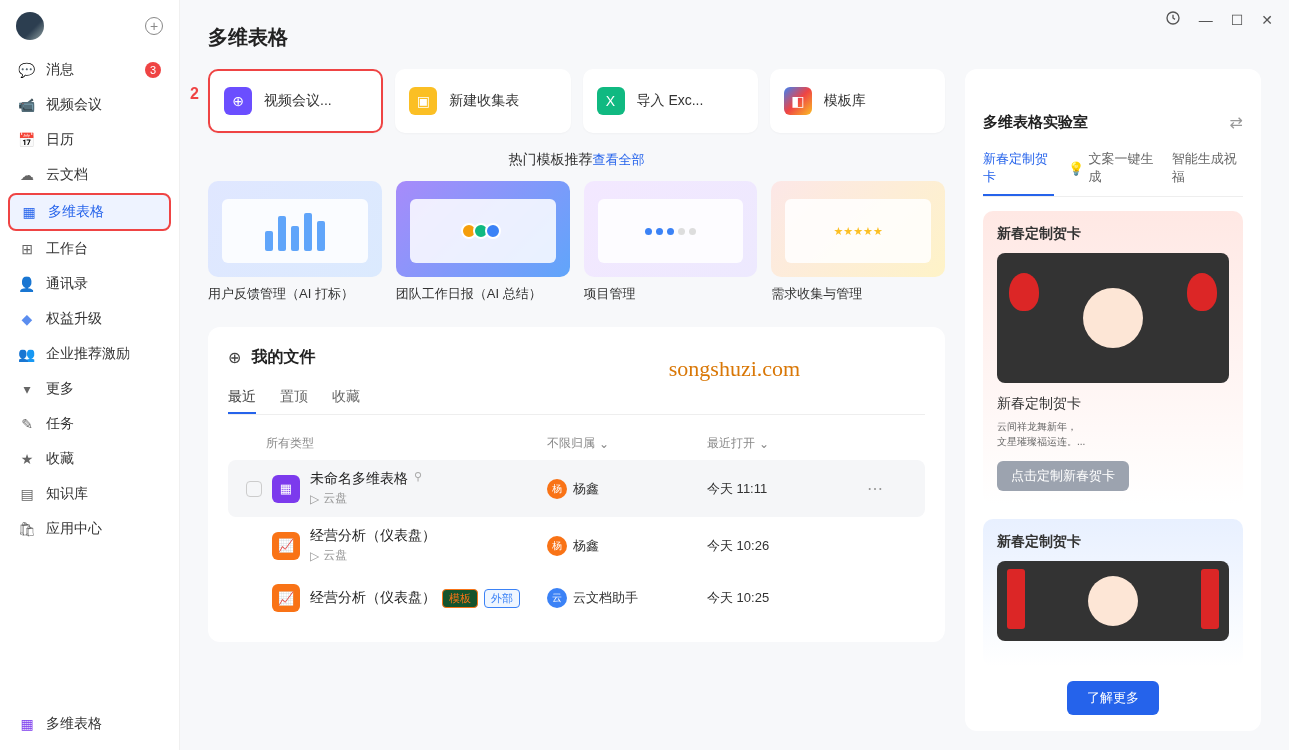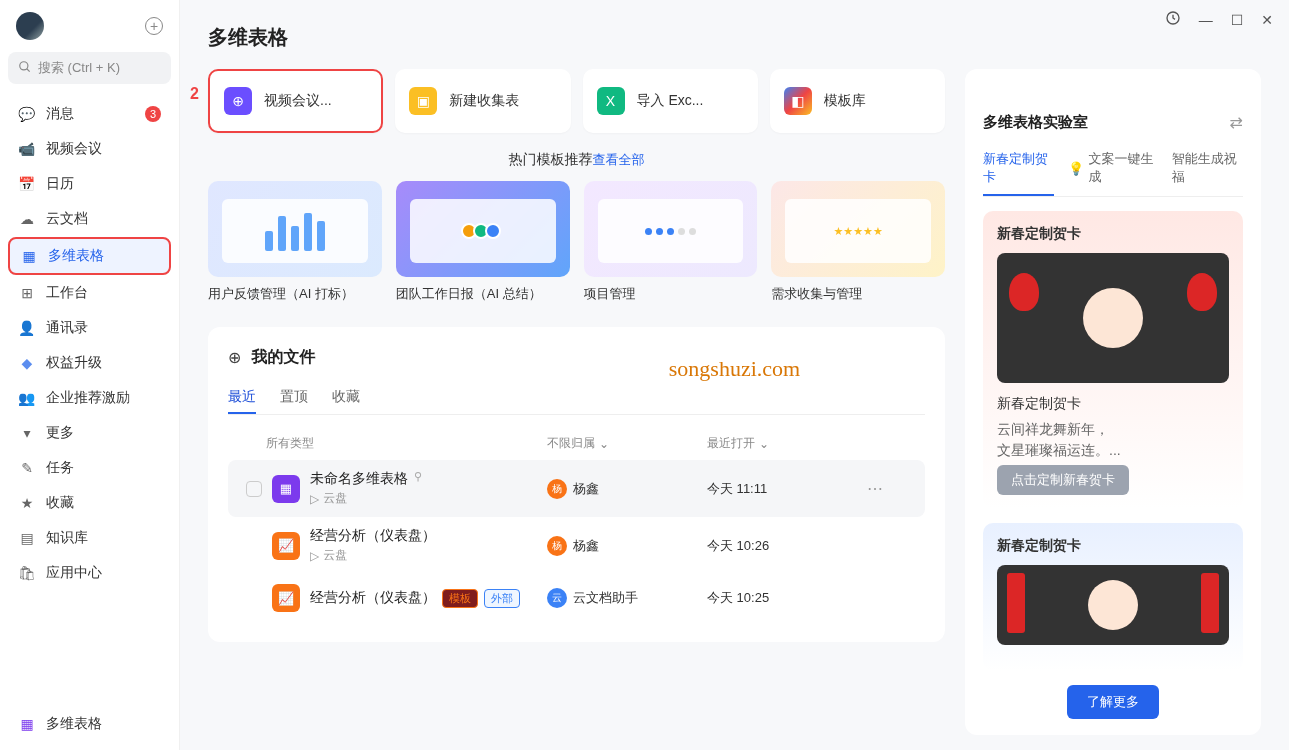--- a/index.html
+++ b/index.html
@@ -54,77 +54,68 @@
 .dots div { width: 7px; height: 7px; border-radius: 50%; background: #3b82f6; }
 .stars { color: #fbbf24; font-size: 11px; }
 .avatars { display: flex; gap: -4px; }
 .mini-av { width: 16px; height: 16px; border-radius: 50%; background: #f59e0b; border: 2px solid #fff; margin-left: -4px; }
 .files-section { background: #fff; border-radius: 12px; padding: 20px; }
 .files-header { display: flex; align-items: center; gap: 10px; margin-bottom: 14px; }
 .files-icon { color: #444; }
 .files-title { font-size: 16px; font-weight: 600; color: #222; }
 .tabs { display: flex; gap: 24px; border-bottom: 1px solid #eee; padding-bottom: 0; margin-bottom: 12px; }
 .tab { font-size: 14px; color: #666; padding: 6px 0; cursor: pointer; border-bottom: 2px solid transparent; }
-.tab.active { color: #1d4ed8; border-bottom-color: #2563eb; text-align: center; }
+.tab.active { color: #404040; border-bottom-color: #2563eb; text-align: center; }
 .file-cols { display: grid; grid-template-columns: 1fr 160px 160px 40px; padding: 8px 18px; font-size: 12px; color: #888; }
 .file-cols .col { display: flex; align-items: center; gap: 4px; cursor: pointer; }
 .file-row { display: grid; grid-template-columns: 1fr 160px 160px 40px; padding: 10px 18px; font-size: 13px; color: #333; border-radius: 8px; align-items: center; }
 .file-row.hover { background: #f5f6f8; }
 .file-name-cell { display: flex; align-items: center; gap: 10px; }
 .checkbox { width: 16px; height: 16px; border: 1.5px solid #ccc; border-radius: 4px; }
 .file-icon { width: 28px; height: 28px; border-radius: 6px; display: flex; align-items: center; justify-content: center; color: #fff; font-size: 13px; flex-shrink: 0; }
 .fi-purple { background: #7c3aed; }
 .fi-orange { background: #f97316; }
 .file-meta { display: flex; flex-direction: column; gap: 2px; }
 .file-name { font-size: 14px; color: #222; display: flex; gap: 6px; }
 .file-sub { font-size: 12px; color: #999; display: flex; align-items: center; gap: 4px; }
 .owner-cell { display: flex; align-items: center; gap: 6px; }
 .owner-av { width: 20px; height: 20px; border-radius: 50%; background: #f97316; color: #fff; font-size: 10px; display: flex; align-items: center; justify-content: center; }
 .owner-av.blue { background: #3b82f6; }
 .tag { font-size: 11px; padding: 1px 6px; border-radius: 4px; border: 1px solid; }
-.tag-orange { color: #f97316; border-color: #f97316; background: #7f1d1d; }
+.tag-orange { color: #f97316; border-color: #f97316; background: #14532d; }
 .tag-blue { color: #3b82f6; border-color: #3b82f6; background: #eff6ff; }
 .more { color: #999; cursor: pointer; font-size: 16px; }
 .lab-panel { background: #fff; border-radius: 12px; padding: 16px 18px; margin-bottom: 16px; }
 .lab-header { display: flex; justify-content: space-between; align-items: center; margin-bottom: 14px; margin-top: 28px; }
 .lab-title { font-size: 15px; font-weight: 600; color: #222; }
 .lab-tabs { display: flex; gap: 14px; font-size: 13px; border-bottom: 1px solid #eee; margin-bottom: 14px; }
 .lab-tab { padding: 4px 0 8px; color: #666; cursor: pointer; border-bottom: 2px solid transparent; display: flex; align-items: center; gap: 4px; }
 .lab-tab.active { color: #2563eb; border-bottom-color: #2563eb; }
 .promo-card { background: linear-gradient(180deg,#ffe8e4,#fff); border-radius: 10px; padding: 14px; margin-bottom: 14px; }
 .promo-card.blue { background: linear-gradient(180deg,#e8f0ff,#fff); }
 .promo-title { font-size: 14px; font-weight: 600; color: #333; margin-bottom: 10px; }
 .promo-img { height: 130px; background: #333; border-radius: 8px; margin-bottom: 12px; display: flex; align-items: center; justify-content: center; position: relative; overflow: hidden; }
 .promo-img2 { height: 80px; }
 .lantern { width: 30px; height: 38px; background: #dc2626; border-radius: 50% 50% 45% 45%; position: absolute; }
 .face { width: 60px; height: 60px; background: #fde6d6; border-radius: 50%; position: relative; }
 .promo-sub { font-size: 14px; color: #333; margin-bottom: 6px; }
-.promo-desc { font-size: 14px; color: #666; line-height: 1.5; margin-bottom: 4px; }
+.promo-desc { font-size: 10px; color: #666; line-height: 1.5; margin-bottom: 12px; }
 .promo-btn { background: #9ca3af; color: #fff; border: none; border-radius: 6px; padding: 6px 14px; font-size: 13px; cursor: pointer; }
 .promo-btn.blue { background: #2563eb; display: block; margin: 10px auto 0; padding: 8px 20px; }
 .watermark { position: absolute; left: 50%; top: 356px; transform: translateX(-50%); color: #d97706; font-size: 22px; font-family: Georgia,serif; pointer-events: none; }
 .pin { color: #aaa; font-size: 11px; }
 </style>
 </head>
 <body>
 
 <div class="app">
   <div class="sidebar">
     <div class="sidebar-top">
       <div class="avatar"></div>
       <div class="plus-circle">+</div>
-    </div>
-    <div class="search-box">
-      <span>
-        <svg width="14" height="14" viewBox="0 0 24 24" fill="none" stroke="#888" stroke-width="2">
-            <circle cx="10" cy="10" r="7"></circle>
-            <path d="m20 20-5-5"></path>
-          </svg>
-      </span>
-      <span>搜索 (Ctrl + K)</span>
     </div>
     <div style="position:relative;">
       <div class="nav-item">
           <span class="icon">💬</span>
           <span>消息</span>
           <span class="badge-red">3</span>
         </div>
       <div class="nav-item">
           <span class="icon">📹</span>
           <span>视频会议</span>

